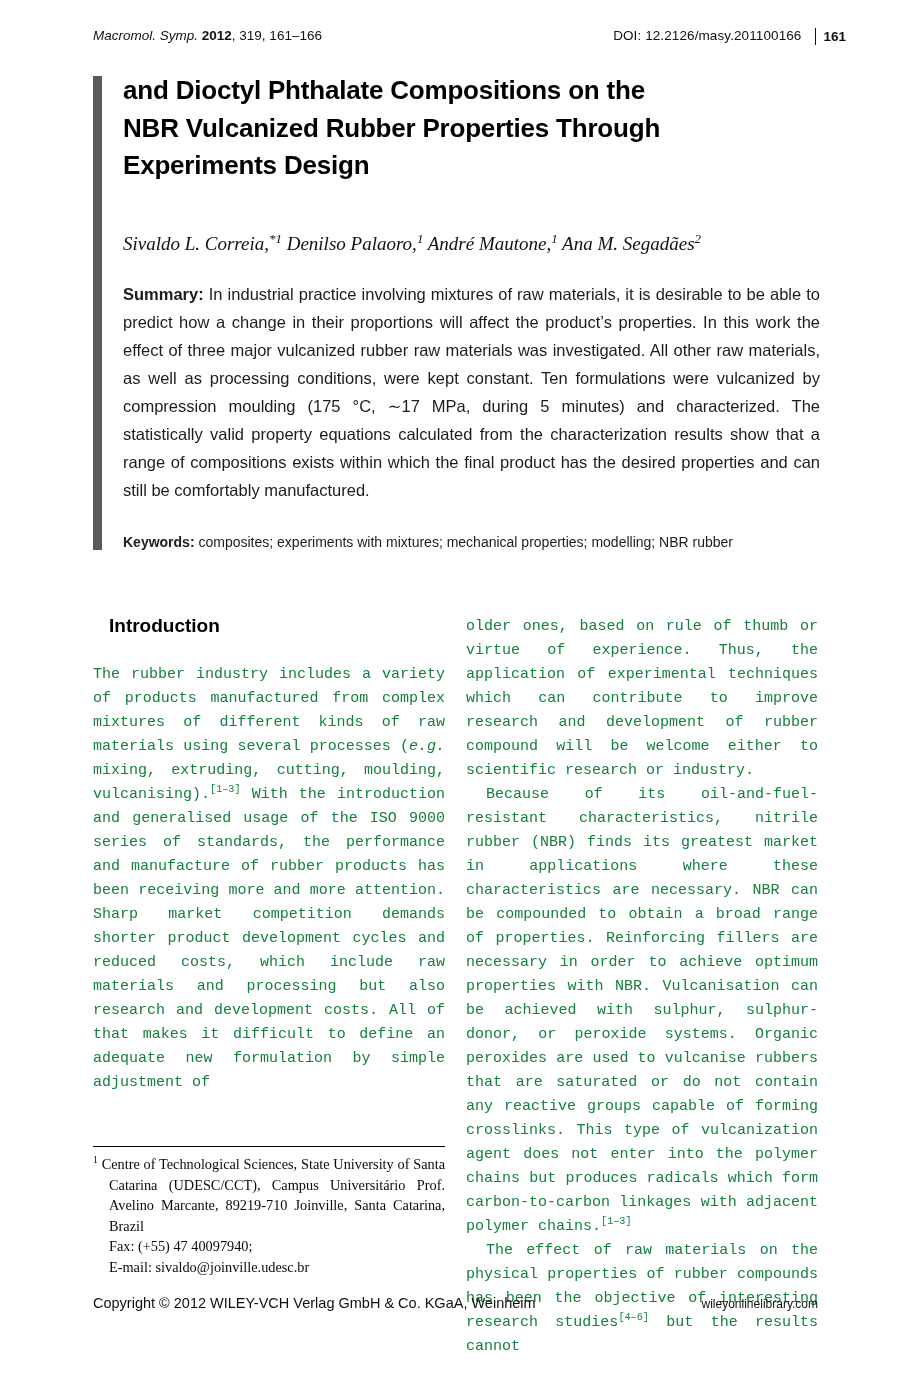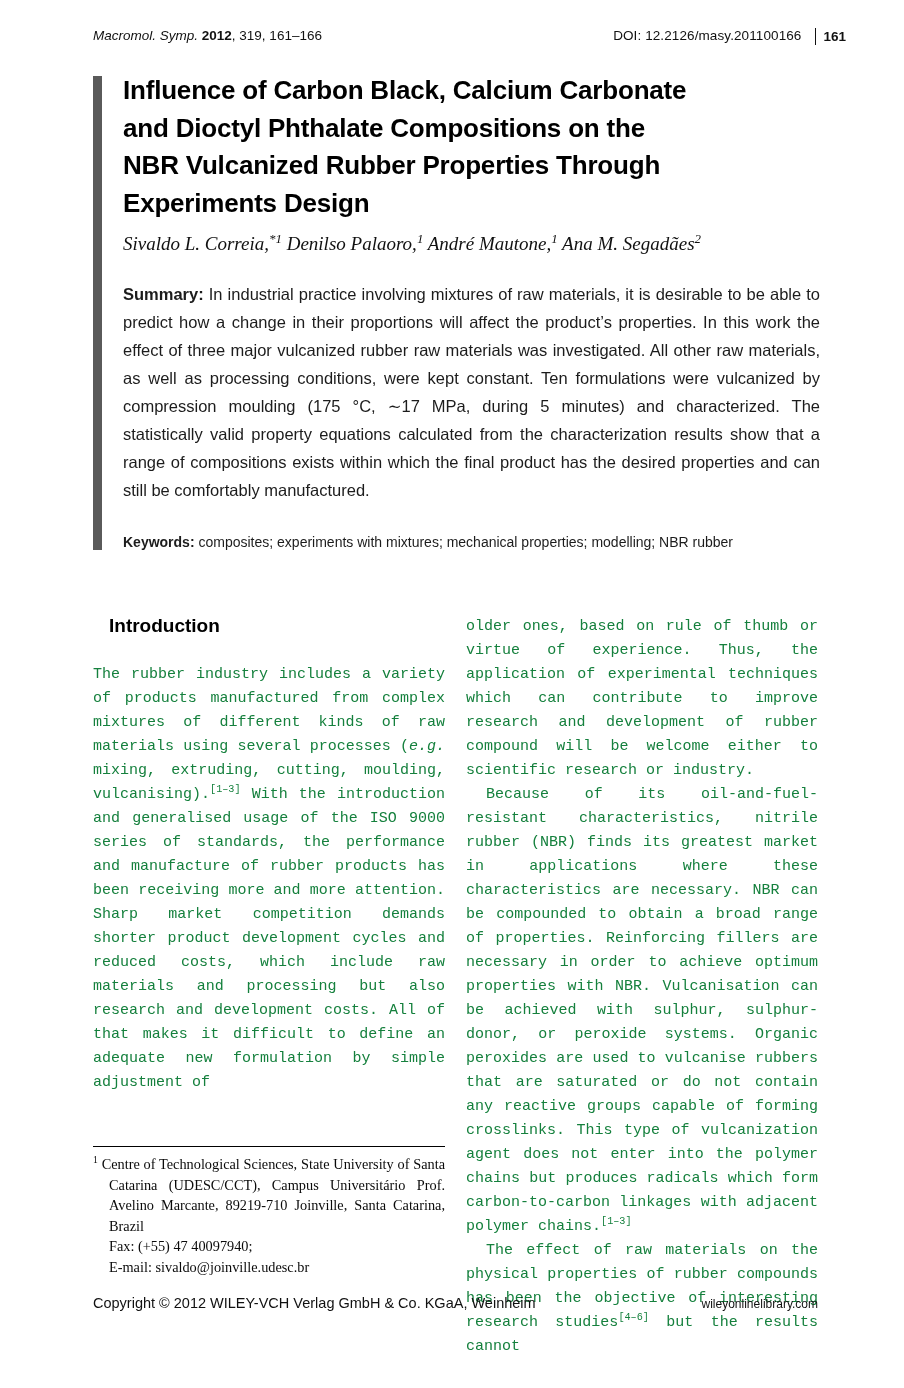--- a/index.html
+++ b/index.html
@@ -118,21 +118,20 @@
       <span class="jyear">2012</span><span>, 319, 161–166</span>
     </div>
     <div class="head-right">
       <span class="doi">DOI: 12.2126/masy.201100166</span>
       <span class="pagenum">161</span>
     </div>
   </div>
 
   <div class="accent-bar"></div>
   <div class="title">
-    <div>Influence of Carbon Black, Calcium Carbonate</div>
     <div>and Dioctyl Phthalate Compositions on the</div>
     <div>NBR Vulcanized Rubber Properties Through</div>
     <div>Experiments Design</div>
   </div>
 
   <div class="authors">
     <span>Sivaldo L. Correia,</span><sup>*1</sup><span> Denilso Palaoro,</span><sup>1</sup><span> André Mautone,</span><sup>1</sup><span> Ana M. Segadães</span><sup>2</sup>
   </div>
 
   <div class="summary">

